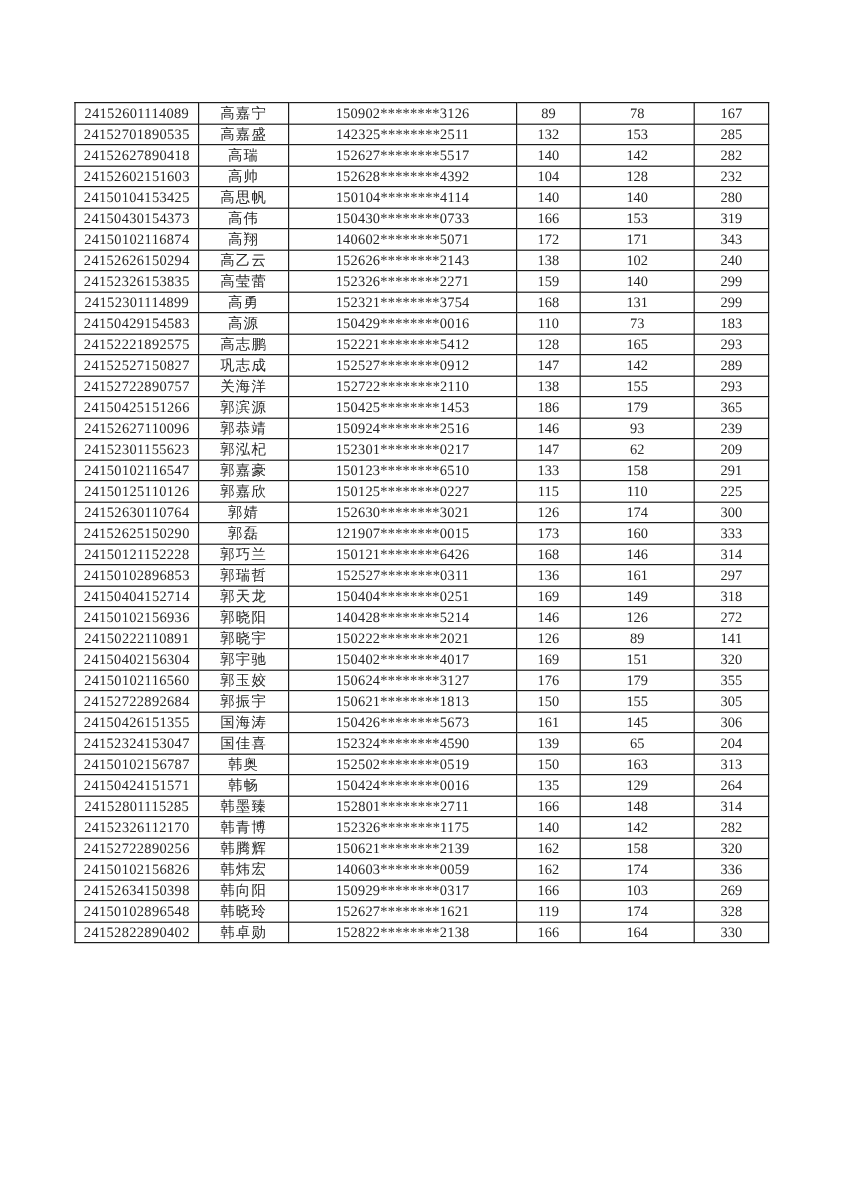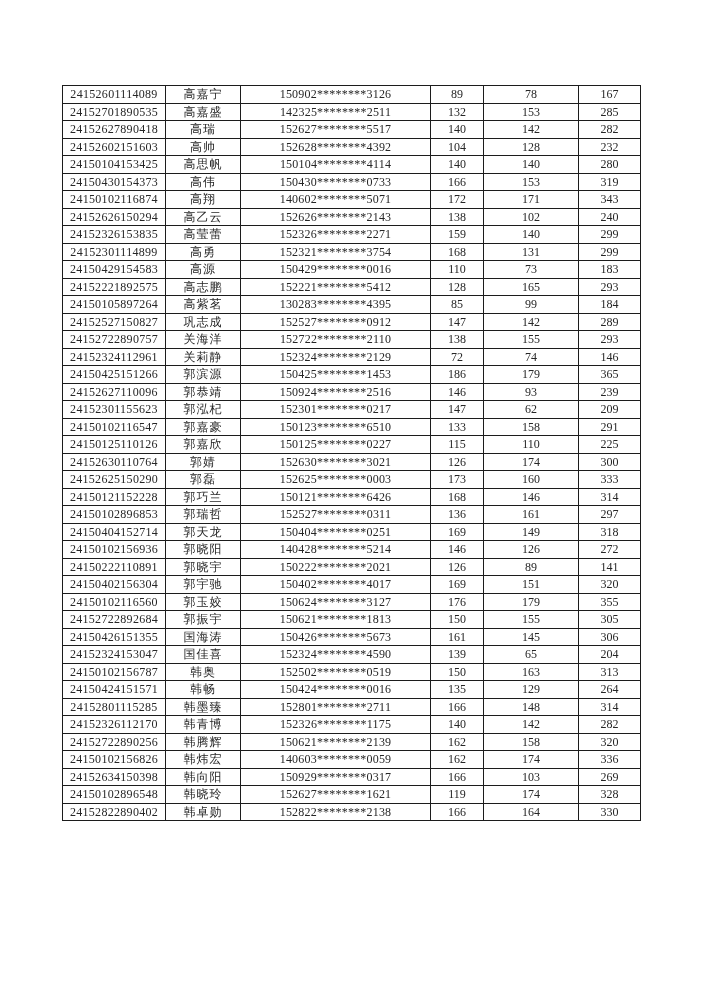--- a/index.html
+++ b/index.html
@@ -139,52 +139,36 @@
         </tr>
         <tr>
           <td class="col-exam_number">24152221892575</td>
           <td class="col-name">高志鹏</td>
           <td class="col-id_number">152221********5412</td>
           <td class="col-score1">128</td>
           <td class="col-score2">165</td>
           <td class="col-total">293</td>
         </tr>
         <tr>
-          <td class="col-exam_number">24150105897264</td>
-          <td class="col-name">高紫茗</td>
-          <td class="col-id_number">130283********4395</td>
-          <td class="col-score1">85</td>
-          <td class="col-score2">99</td>
-          <td class="col-total">184</td>
-        </tr>
-        <tr>
           <td class="col-exam_number">24152527150827</td>
           <td class="col-name">巩志成</td>
           <td class="col-id_number">152527********0912</td>
           <td class="col-score1">147</td>
           <td class="col-score2">142</td>
           <td class="col-total">289</td>
         </tr>
         <tr>
           <td class="col-exam_number">24152722890757</td>
           <td class="col-name">关海洋</td>
           <td class="col-id_number">152722********2110</td>
           <td class="col-score1">138</td>
           <td class="col-score2">155</td>
           <td class="col-total">293</td>
         </tr>
         <tr>
-          <td class="col-exam_number">24152324112961</td>
-          <td class="col-name">关莉静</td>
-          <td class="col-id_number">152324********2129</td>
-          <td class="col-score1">72</td>
-          <td class="col-score2">74</td>
-          <td class="col-total">146</td>
-        </tr>
-        <tr>
           <td class="col-exam_number">24150425151266</td>
           <td class="col-name">郭滨源</td>
           <td class="col-id_number">150425********1453</td>
           <td class="col-score1">186</td>
           <td class="col-score2">179</td>
           <td class="col-total">365</td>
         </tr>
         <tr>
           <td class="col-exam_number">24152627110096</td>
           <td class="col-name">郭恭靖</td>
@@ -221,21 +205,21 @@
           <td class="col-exam_number">24152630110764</td>
           <td class="col-name">郭婧</td>
           <td class="col-id_number">152630********3021</td>
           <td class="col-score1">126</td>
           <td class="col-score2">174</td>
           <td class="col-total">300</td>
         </tr>
         <tr>
           <td class="col-exam_number">24152625150290</td>
           <td class="col-name">郭磊</td>
-          <td class="col-id_number">152625********0003</td>
+          <td class="col-id_number">121907********0015</td>
           <td class="col-score1">173</td>
           <td class="col-score2">160</td>
           <td class="col-total">333</td>
         </tr>
         <tr>
           <td class="col-exam_number">24150121152228</td>
           <td class="col-name">郭巧兰</td>
           <td class="col-id_number">150121********6426</td>
           <td class="col-score1">168</td>
           <td class="col-score2">146</td>

